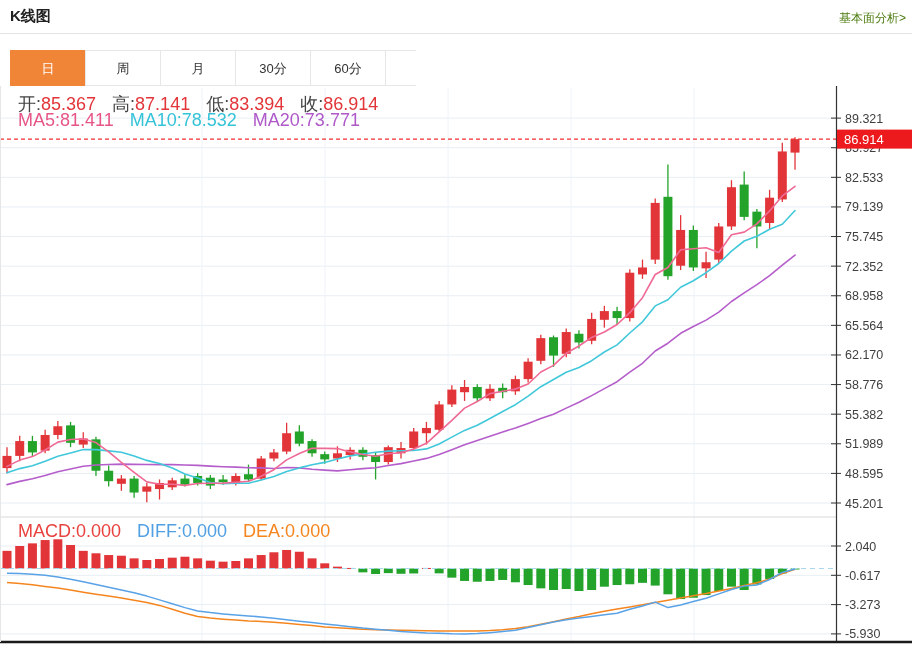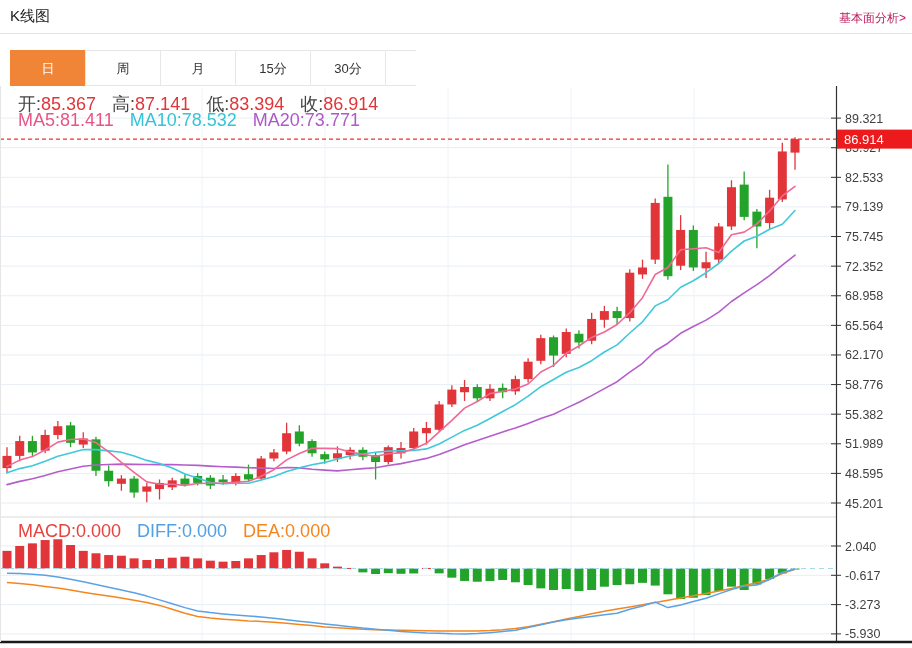--- a/index.html
+++ b/index.html
@@ -1,19 +1,19 @@
 <!DOCTYPE html>
 <html><head>
 <meta charset="utf-8">
 <style>
   html,body{margin:0;padding:0;background:#fff;width:912px;height:648px;overflow:hidden;
     font-family:"Liberation Sans","DejaVu Sans",sans-serif;}
   .page{position:relative;width:912px;height:648px;}
-  .hdr-title{position:absolute;left:10px;top:7px;font-size:15px;font-weight:normal;color:#222;}
-  .hdr-link{position:absolute;right:6px;top:10px;font-size:12px;color:#be185d;text-decoration:none;cursor:pointer;}
+  .hdr-title{position:absolute;left:10px;top:7px;font-size:15px;font-weight:bold;color:#222;}
+  .hdr-link{position:absolute;right:6px;top:10px;font-size:12px;color:#4d7c0f;text-decoration:none;cursor:pointer;}
   .hdr-divider{position:absolute;left:0;top:33px;width:912px;height:1px;background:#e4e4e4;}
   .tabs{position:absolute;left:10px;top:50px;display:flex;}
   .tab{width:76px;height:36px;line-height:36px;text-align:center;font-size:13px;color:#333;
     background:#fff;border:1px solid #e7e7e7;margin-left:-1px;box-sizing:border-box;cursor:pointer;}
   .tab:first-child{margin-left:0;}
   .tab.active{background:#f08437;border-color:#f08437;color:#fff;}
   .tab-tail{width:30px;height:36px;border-top:1px solid #e7e7e7;border-bottom:1px solid #e7e7e7;box-sizing:border-box;}
   svg#chart{position:absolute;left:0;top:0;}
   .inforow{position:absolute;left:18px;font-size:18px;white-space:nowrap;z-index:3;}
   .inforow span{margin-right:16px;}
@@ -24,22 +24,22 @@
 
 <div class="page">
   <div class="hdr-title">K线图</div>
   <a class="hdr-link">基本面分析&gt;</a>
   <div class="hdr-divider"></div>
 
   <div class="tabs" id="tabs">
       <div class="tab active">日</div>
       <div class="tab">周</div>
       <div class="tab">月</div>
-      <div class="tab">15分</div>
       <div class="tab">30分</div>
+      <div class="tab">60分</div>
       <div class="tab-tail"></div>
     </div>
 
   <svg id="chart" width="912" height="648">
       <line x1="0" y1="503" x2="836" y2="503" stroke="#e8eef4" stroke-width="1"></line>
       <line x1="0" y1="473.39210160000005" x2="836" y2="473.39210160000005" stroke="#e8eef4" stroke-width="1"></line>
       <line x1="0" y1="443.78420320000004" x2="836" y2="443.78420320000004" stroke="#e8eef4" stroke-width="1"></line>
       <line x1="0" y1="414.1850284" x2="836" y2="414.1850284" stroke="#e8eef4" stroke-width="1"></line>
       <line x1="0" y1="384.57713" x2="836" y2="384.57713" stroke="#e8eef4" stroke-width="1"></line>
       <line x1="0" y1="354.9692316" x2="836" y2="354.9692316" stroke="#e8eef4" stroke-width="1"></line>

